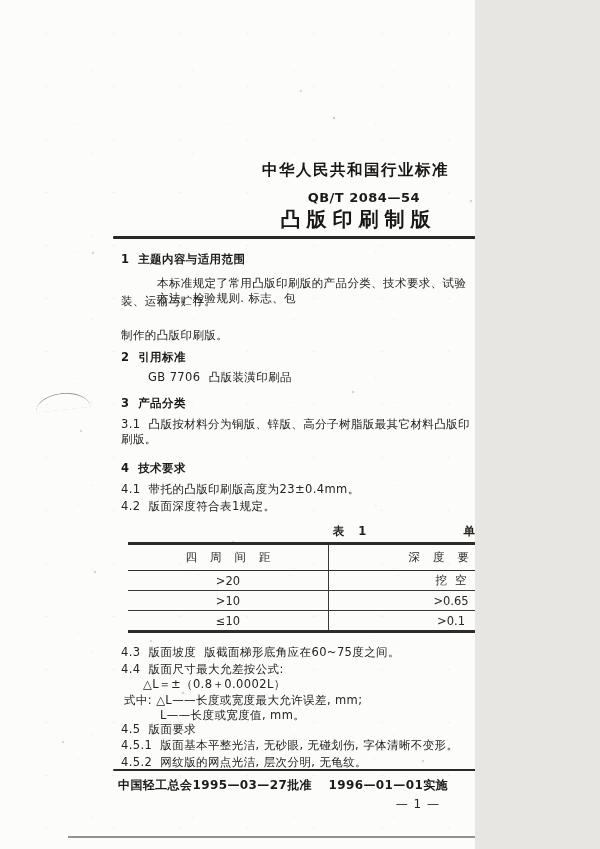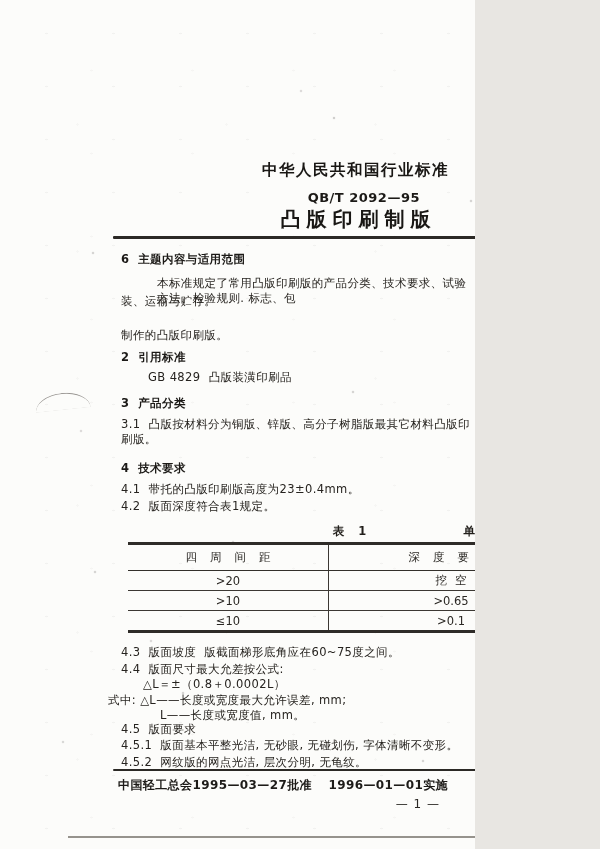--- a/index.html
+++ b/index.html
@@ -118,31 +118,31 @@
 </style>
 </head>
 <body>
 
 <div class="page">
 
   <div class="specks"></div>
   <div class="artifact-curve"></div>
 
   <div class="std-type">中华人民共和国行业标准</div>
-  <div class="std-no">QB/T 2092—95</div>
+  <div class="std-no">QB/T 2084—54</div>
   <div class="doc-title">凸版印刷制版</div>
   <div class="hrule" style="top:236px"></div>
 
-  <div class="ln b" style="top:252px;left:121px">6  主题内容与适用范围</div>
+  <div class="ln b" style="top:252px;left:121px">1  主题内容与适用范围</div>
   <div class="ln" style="top:276px;left:157px">本标准规定了常用凸版印刷版的产品分类、技术要求、试验方法、检验规则. 标志、包</div>
   <div class="ln" style="top:294px;left:121px">装、运输与贮存。</div>
   <div class="ln" style="top:328px;left:121px">制作的凸版印刷版。</div>
 
   <div class="ln b" style="top:350px;left:121px">2  引用标准</div>
-  <div class="ln" style="top:370px;left:148px">GB 4829  凸版装潢印刷品</div>
+  <div class="ln" style="top:370px;left:148px">GB 7706  凸版装潢印刷品</div>
 
   <div class="ln b" style="top:396px;left:121px">3  产品分类</div>
   <div class="ln" style="top:417px;left:121px">3.1  凸版按材料分为铜版、锌版、高分子树脂版最其它材料凸版印刷版。</div>
 
   <div class="ln b" style="top:461px;left:121px">4  技术要求</div>
   <div class="ln" style="top:482px;left:121px">4.1  带托的凸版印刷版高度为23±0.4mm。</div>
   <div class="ln" style="top:499px;left:121px">4.2  版面深度符合表1规定。</div>
 
   <div class="caption-row">
     <span class="caption">表  1</span>
@@ -163,21 +163,21 @@
     </div>
     <div class="trow last">
       <div class="tc tcl">≤10</div>
       <div class="tc tcr">&gt;0.1</div>
     </div>
   </div>
 
   <div class="ln" style="top:645px;left:121px">4.3  版面坡度  版截面梯形底角应在60~75度之间。</div>
   <div class="ln" style="top:662px;left:121px">4.4  版面尺寸最大允差按公式:</div>
   <div class="ln" style="top:677px;left:143px">△L＝±（0.8＋0.0002L）</div>
-  <div class="ln" style="top:693px;left:108px">式中: △L——长度或宽度最大允许误差, mm;</div>
+  <div class="ln" style="top:693px;left:124px">式中: △L——长度或宽度最大允许误差, mm;</div>
   <div class="ln" style="top:708px;left:160px">L——长度或宽度值, mm。</div>
   <div class="ln" style="top:722px;left:121px">4.5  版面要求</div>
   <div class="ln" style="top:738px;left:121px">4.5.1  版面基本平整光洁, 无砂眼, 无碰划伤, 字体清晰不变形。</div>
   <div class="ln" style="top:755px;left:121px">4.5.2  网纹版的网点光洁, 层次分明, 无龟纹。</div>
 
   <div class="hrule" style="top:769px;height:2px"></div>
   <div class="footer-approval">中国轻工总会1995—03—27批准</div>
   <div class="footer-impl">1996—01—01实施</div>
   <div class="page-num">— 1 —</div>
 

